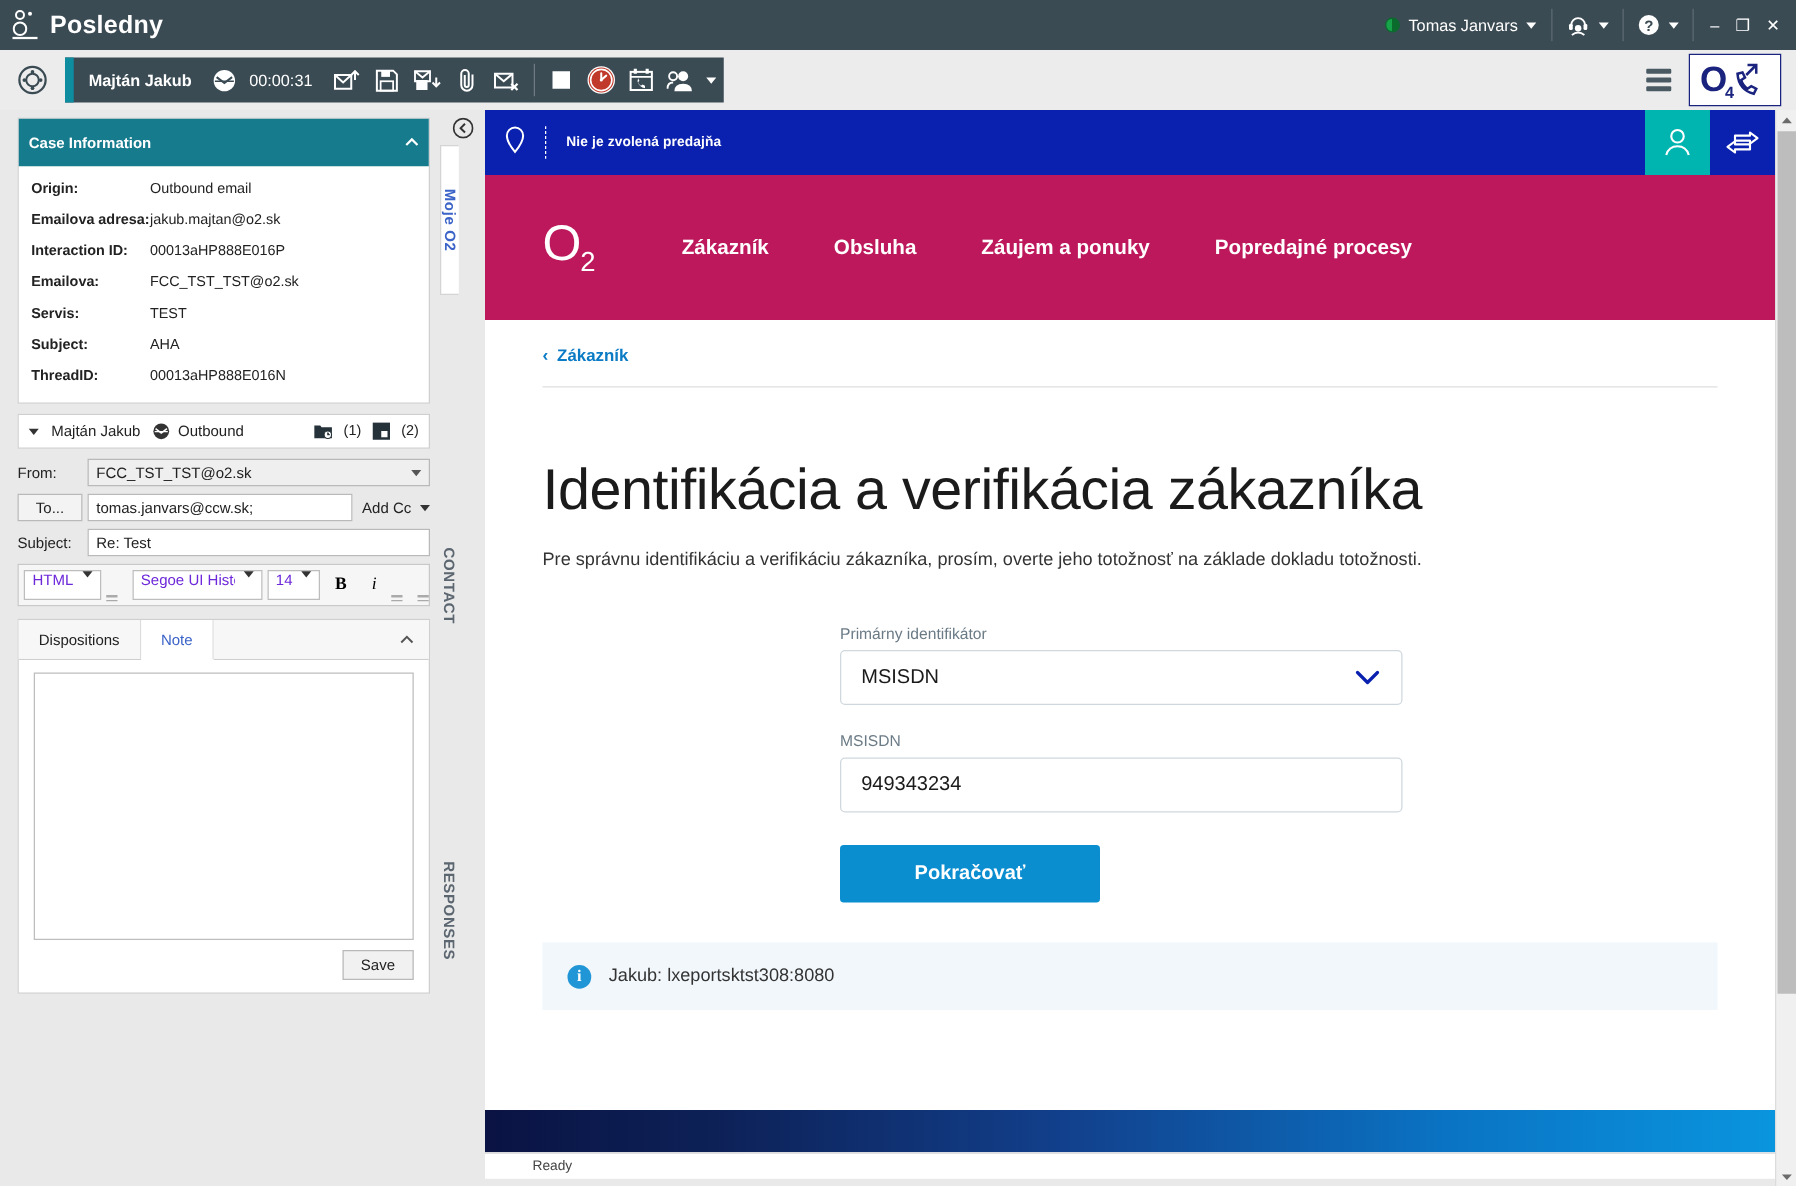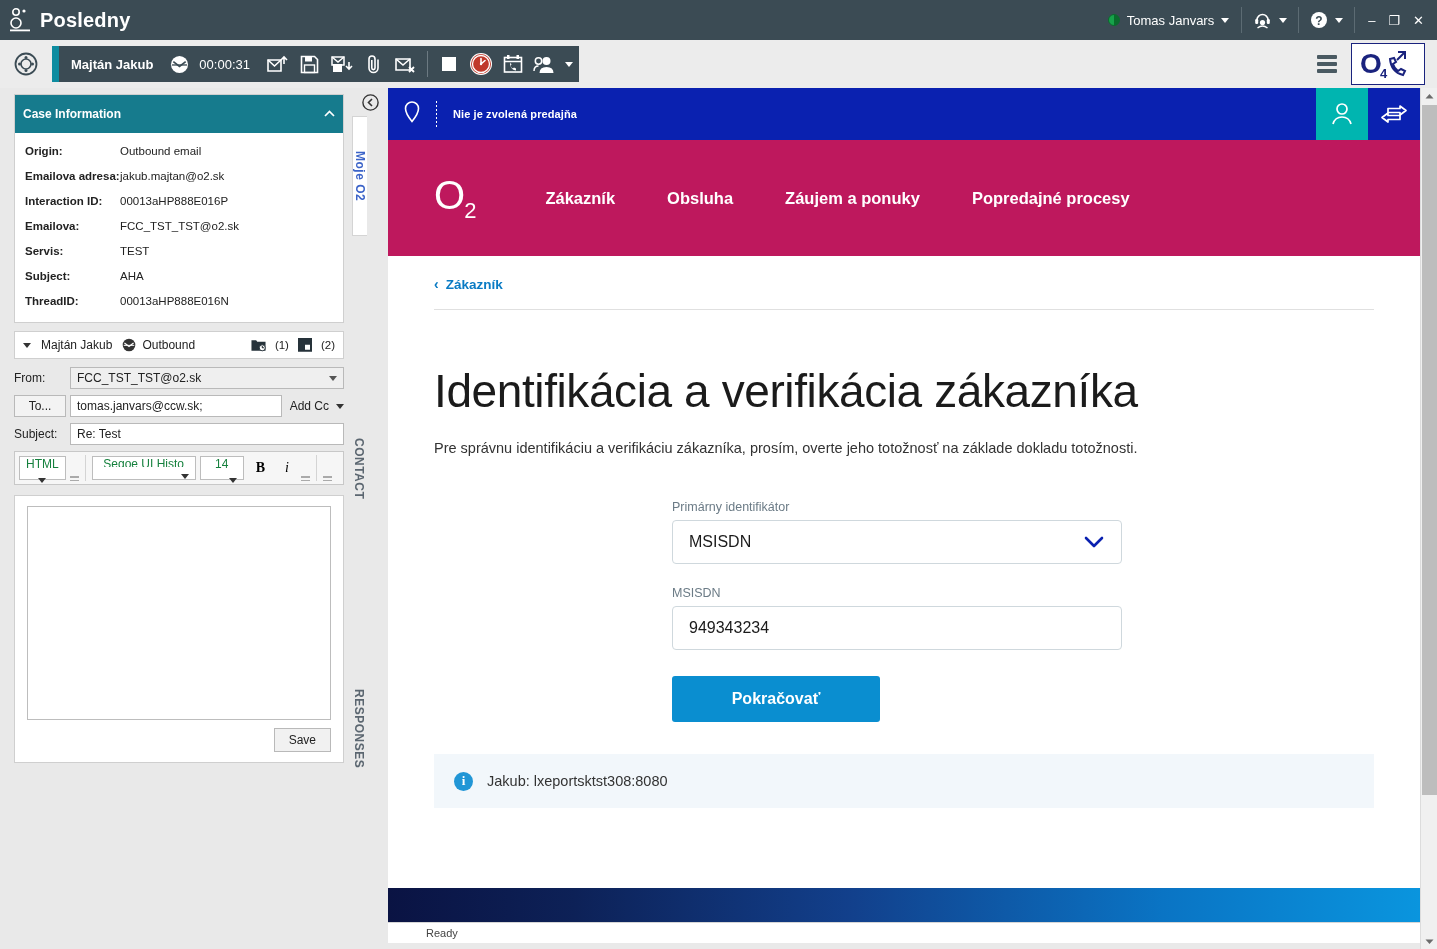--- a/index.html
+++ b/index.html
@@ -92,21 +92,21 @@
     height:22px; padding:0 10px; display:flex; align-items:center; color:#222;
   }
   .addcc { font-size:12px; color:#222; display:flex; align-items:center; gap:7px; margin-left:8px;}
 
   .editor-toolbar {
     border:1px solid #c8c8c8; background:#f6f6f6; height:34px;
     display:flex; align-items:center; padding:0 4px; gap:4px; margin-top:2px;
   }
   .ed-sel {
     border:1px solid #bdbdbd; background:#fff; height:24px; font-size:12px;
-    display:flex; align-items:center; padding:0 6px; gap:7px; color:#15803d;flex-direction:column;
+    display:flex; padding:0 6px; gap:7px; color:#6d28d9;
   }
   .ed-sep { width:1px;height:26px;background:#d4d4d4; margin:0 2px;}
   .ed-b { font-weight:bold; font-size:14px; padding:0 8px; font-family:"Liberation Serif",serif;}
   .ed-i { font-style:italic; font-size:14px; padding:0 8px; font-family:"Liberation Serif",serif;}
   .ed-grip { display:flex; flex-direction:column; gap:2px; align-self:flex-end; margin-bottom:3px; }
   .ed-grip i { width:9px;height:1.5px;background:#aaa;display:block;}
 
   .ed-body {
     border:1px dotted #3b63c8; background:#fff; height:118px; position:relative;
     padding:8px 12px; overflow:hidden;
@@ -513,20 +513,35 @@
         <span class="ed-sep"></span>
         <span class="ed-grip">
             <i></i>
             <i></i>
           </span>
       </div>
 
     </div>
 
     <div class="tabs-card">
+      <div class="tabs-head">
+        <div class="tab">
+          <span>Dispositions</span>
+        </div>
+        <div class="tab active">
+          <span>Note</span>
+        </div>
+        <div class="tab-fill">
+          <span>
+            <svg width="11" height="8" viewBox="0 0 11 8">
+                <path d="M1 6 L5.5 1.5 L10 6" fill="none" stroke="#555" stroke-width="1.6"></path>
+              </svg>
+          </span>
+        </div>
+      </div>
       <div class="note-body">
         <div class="note-ta"></div>
         <div class="note-actions">
           <span class="btn-save">Save</span>
         </div>
       </div>
     </div>
   </div>
 
   <div class="rail">

